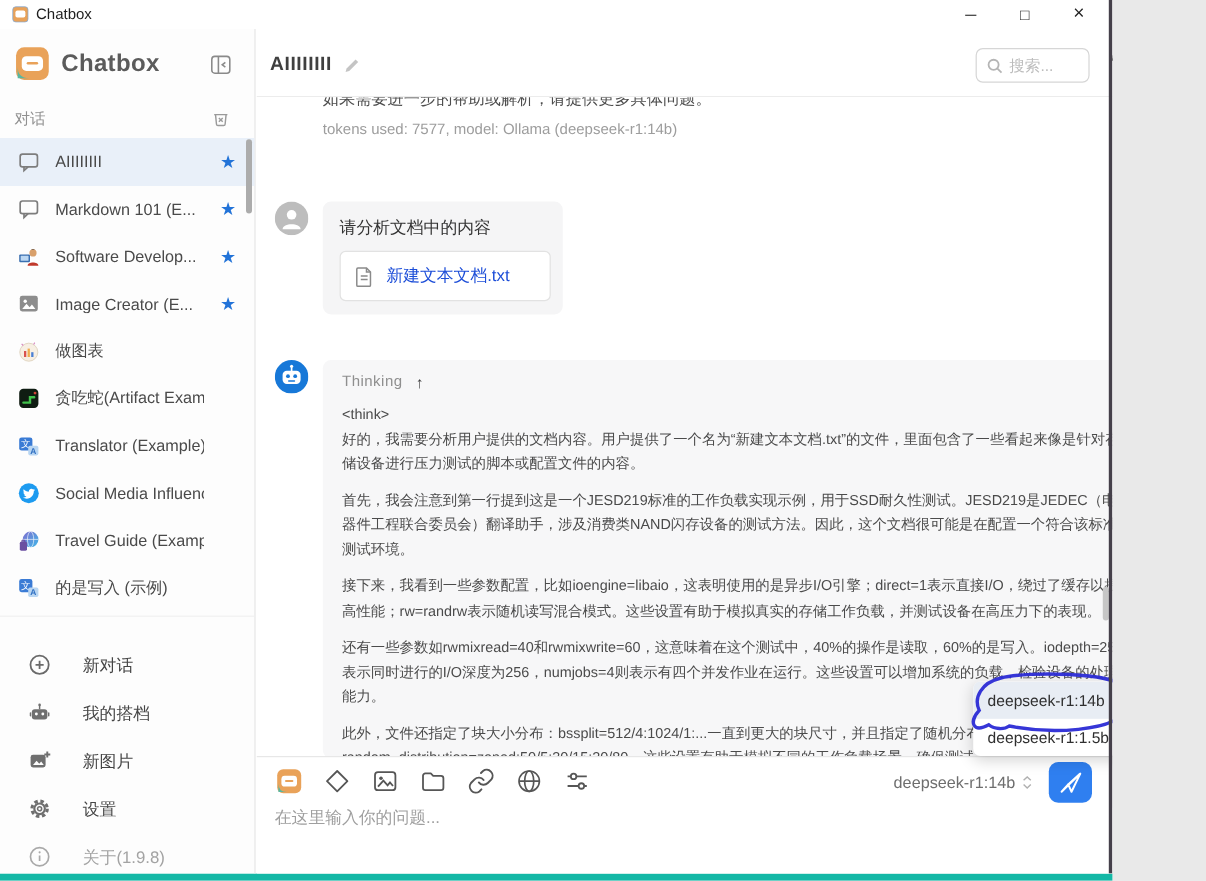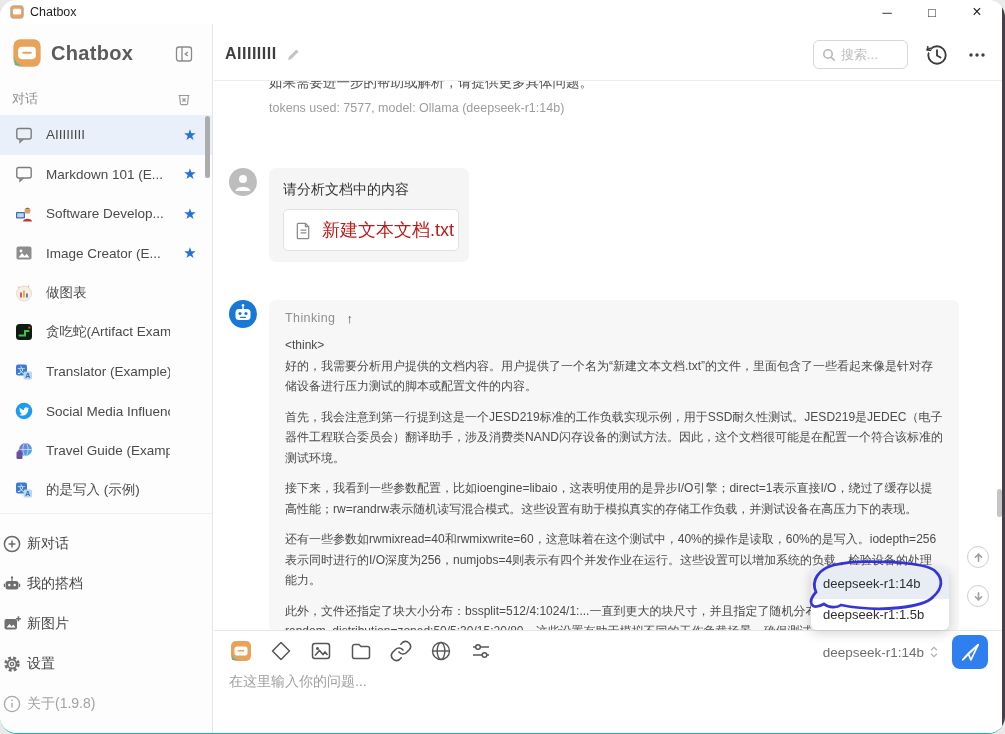--- a/index.html
+++ b/index.html
@@ -1,19 +1,19 @@
 <!DOCTYPE html>
 <html><head>
 <meta charset="utf-8">
 <style>
   * { margin:0; padding:0; box-sizing:border-box; }
   html,body { background:#e9e9e9; }
   body { font-family:"Liberation Sans","DejaVu Sans",sans-serif; }
-  #app { position:relative; width:1005px; height:734px; background:#fff; overflow:hidden;
-         border-bottom:1px solid #14b8a6;border-radius:17px; }
+  #app { position:relative; width:927px; height:734px; background:#fff; overflow:hidden;
+         border-bottom:6px solid #14b8a6; }
   #app::after { content:""; position:absolute; top:0; right:0; width:3px; height:100%;
                 background:#45404a; z-index:99; }
 
   
   .titlebar { position:absolute; top:0; left:0; right:0; height:24px; background:#fff; z-index:50; }
   .titlebar .tb-logo { position:absolute; left:10px; top:5px; }
   .titlebar .tb-title { position:absolute; left:30px; top:5px; font-size:12.5px; color:#1f1f1f; }
   .winbtns { position:absolute; right:13px; top:0; display:flex; gap:15px; }
   .winbtn { width:30px; height:24px; display:flex; align-items:center; justify-content:center;
             font-size:13px; color:#1f1f1f; cursor:default; }
@@ -30,21 +30,21 @@
   .sb-clear { margin-left:auto; margin-right:8px; }
   .sb-thumb { position:absolute; right:2px; top:92px; width:5px; height:62px; background:#acacac;
               border-radius:3px; }
   .sb-list { position:absolute; left:0; right:0; top:91px; }
   .sb-item { height:39.5px; display:flex; align-items:center; padding:0 14px 0 14px; gap:12px; cursor:pointer; }
   .sb-item.selected { background:#e9f0f9; }
   .sb-item .lbl { font-size:13.5px; color:#4a4a4a; white-space:nowrap; overflow:hidden; flex:1; }
   .sb-item .star { width:16px; text-align:center; color:#2273d8; font-size:15px; }
   .sb-divider { position:absolute; left:0; right:0; top:489px; height:1px; background:#f0f0f0; }
   .sb-menu { position:absolute; left:0; right:0; top:500px; }
-  .sb-menu-item { height:40px; display:flex; align-items:center; gap:5px; padding-left:2px; cursor:pointer; }
+  .sb-menu-item { height:40px; display:flex; align-items:flex-end; gap:26px; padding-left:23px; cursor:pointer; }
   .sb-menu-item .lbl { font-size:14px; color:#454545; }
   .sb-menu-item.dim .lbl { color:#a3a3a3; }
   .icon20 { width:20px; height:20px; flex:none; }
 
   
   .main { position:absolute; left:214px; top:24px; right:0; bottom:0; background:#fff; }
   .m-header { position:absolute; left:0; right:0; top:0; height:56px; background:#fff; z-index:10; }
   .m-title-wrap { position:absolute; left:11px; top:21px; display:flex; align-items:center; gap:9px; }
   .m-title { font-size:16px; font-weight:bold; color:#3f3f3f; letter-spacing:.5px; }
   .searchbox { position:absolute; left:599px; top:16px; width:95px; height:29px; border:1px solid #d6d6d6;
@@ -62,21 +62,21 @@
   .clipped-line { position:absolute; left:55px; top:-7px; font-size:13.5px; color:#4d4d4d; }
   .tokens-line { position:absolute; left:55px; top:20px; font-size:12.5px; color:#9d9d9d; }
   .avatar { position:absolute; width:28px; height:28px; border-radius:50%; }
   .user-avatar { left:15px; top:87px; }
   .bot-avatar { left:15px; top:219px; }
   .user-bubble { position:absolute; left:55px; top:87px; width:200px; background:#f5f5f6;
                  border-radius:7px; padding:11px 14px; }
   .user-text { font-size:14px; color:#333; line-height:20px; }
   .file-card { margin-top:10px; width:176px; height:42px; background:#fff; border:1px solid #e2e2e2;
                border-radius:5px; display:flex; align-items:center; padding:0 10px; gap:9px; cursor:pointer; }
-  .file-name { font-size:18px; color:#b91c1c; white-space:nowrap; }
+  .file-name { font-size:14px; color:#1d4ed8; white-space:nowrap; }
   .bot-block { position:absolute; left:55px; top:219px; width:690px; height:332px; background:#f7f7f8;
                border-radius:7px; padding:9px 16px 10px; overflow:hidden; }
   .think-head { display:flex; align-items:center; gap:11px; height:18px; cursor:pointer; }
   .think-label { font-size:12.5px; color:#8f8f8f; letter-spacing:.4px; }
   .think-arrow { font-size:13px; color:#3f3f3f; font-weight:bold; }
   .para { font-size:12px; line-height:20.5px; color:#4b4b4b; margin-top:10px;
           word-break:break-word; }
   .para.tight { margin-top:8px; }
   .para.joined { margin-top:0; }
   .chat-thumb { position:absolute; right:3px; top:408px; width:5px; height:28px; background:#c6c6c6;

